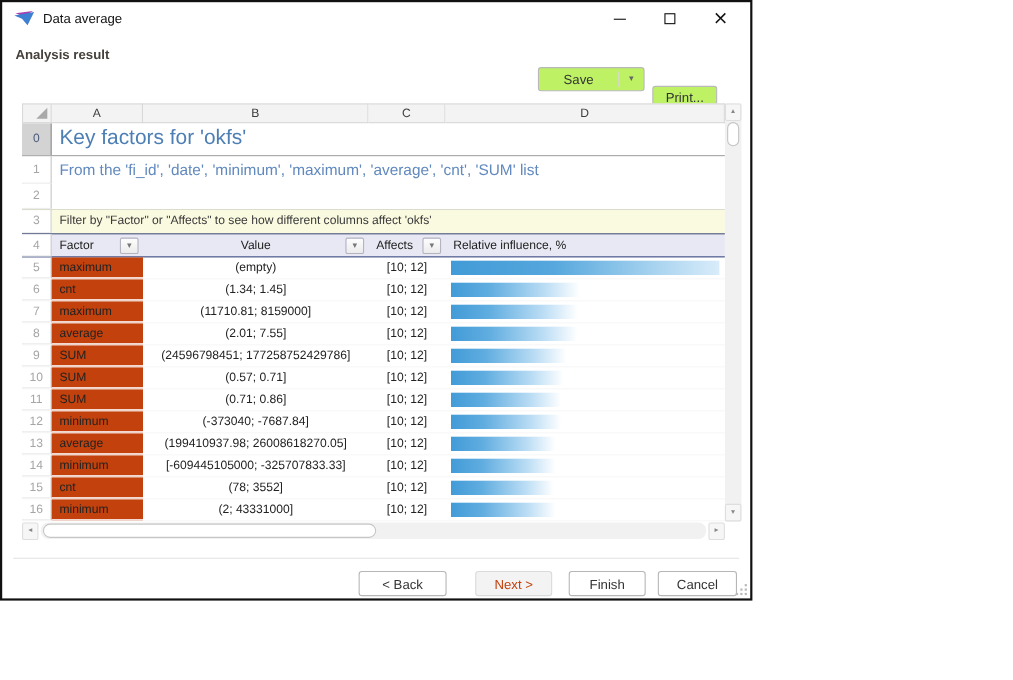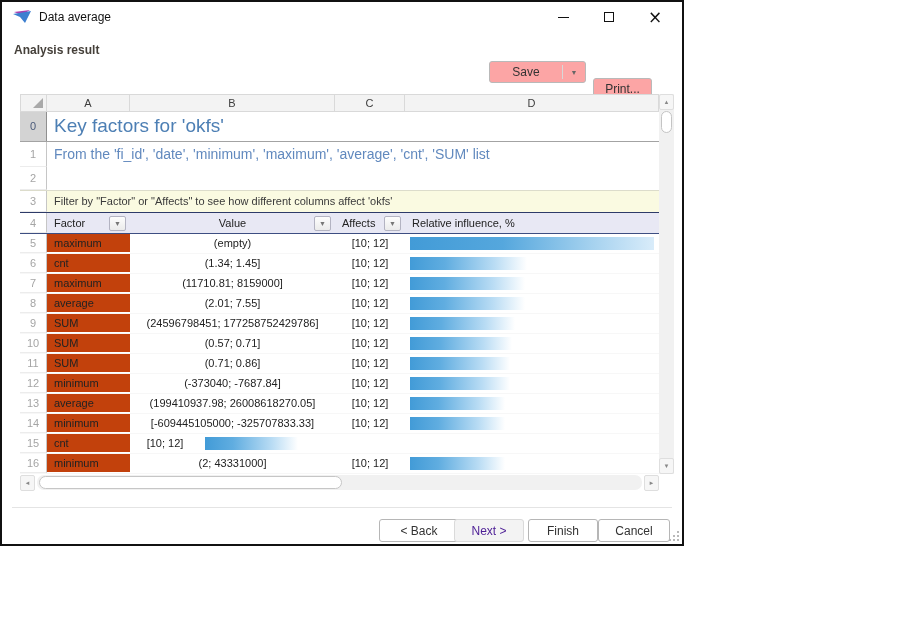--- a/index.html
+++ b/index.html
@@ -15,21 +15,21 @@
   .title-text { margin-left:7px; font-size:12px; color:#111; }
   .win-btns { position:absolute; right:4px; top:0; height:30px; display:flex; }
   .win-btn { width:46px; height:30px; display:flex; align-items:center; justify-content:center; cursor:default; }
   .glyph-min { width:11px; height:0; border-top:1px solid #111; }
   .glyph-max { width:10px; height:10px; border:1px solid #111; }
   .glyph-close { font-size:17px; color:#111; line-height:1; font-family:"DejaVu Sans",sans-serif; }
 
   .section-title { position:absolute; left:12px; top:41px; font-size:12px; font-weight:bold; color:#45403a; }
 
   
-  .btn { background:#fca5a5; border:1px solid #b9b9b9; border-radius:3px; font-size:12px; color:#333;
+  .btn { background:#bef264; border:1px solid #b9b9b9; border-radius:3px; font-size:12px; color:#333;
          display:flex; align-items:center; justify-content:center; }
   .save-btn { position:absolute; left:487px; top:59px; width:97px; height:22px; padding:0; }
   .save-label { flex:1; text-align:center; }
   .save-sep { width:1px; height:14px; background:#d8d8d8; }
   .save-arrow { width:22px; text-align:center; font-size:8px; color:#666; }
   .print-btn { position:absolute; left:591px; top:76px; width:59px; height:22px; }
 
   
   .grid { position:absolute; left:18px; top:92px; width:654px; font-size:11px; color:#222; }
   .grid-top { display:flex; }
@@ -94,25 +94,25 @@
   
   .hscroll { display:flex; width:639px; height:17px; align-items:center; }
   .hs-left { flex:none; }
   .hs-track { flex:1; height:15px; background:#f1f1f1; border-radius:7px; position:relative; margin:0 2px; }
   .hs-thumb { position:absolute; left:2px; top:1px; width:303px; height:13px;
               background:#fff; border:1px solid #c6c6c6; border-radius:7px; }
   .hs-right { flex:none; }
 
   .footer-sep { position:absolute; left:10px; top:505px; width:660px; height:0; border-top:1px solid #e4e4e4; }
 
-  .footer { position:absolute; right:12px; top:517px; display:flex; }
+  .footer { position:absolute; right:12px; top:517px; display:flex; gap:11px; }
   .f-btn { height:23px; background:#fff; border:1px solid #b6b6b6; border-radius:3px;
            font-size:12px; color:#333; display:flex; align-items:center; justify-content:center; }
   .btn-back { width:80px; margin-right:-5px; }
-  .btn-next { width:70px; color:#4c1d95; background:#f3f3f3; border-color:#dadada; margin-right:4px; }
+  .btn-next { width:70px; color:#c2410c; background:#f3f3f3; border-color:#dadada; margin-right:4px;margin-left:20px; }
   .btn-finish { width:70px; }
   .btn-cancel { width:72px; }
 
   .resize-grip { position:absolute; right:3px; bottom:3px; width:10px; height:10px; }
   .resize-grip i { position:absolute; width:2px; height:2px; background:#b9b9b9; }
 </style>
 </head>
 <body>
 
 <div id="screen">
@@ -298,20 +298,21 @@
               <div class="c-c">[10; 12]</div>
               <div class="c-d">
                   <div class="bar-track">
                     <div class="bar" style="width: 39%;"></div>
                   </div>
                 </div>
             </div>
             <div class="row data-row">
               <div class="rn">15</div>
               <div class="c-a">cnt</div>
+              <div class="c-b">(78; 3552]</div>
               <div class="c-c">[10; 12]</div>
               <div class="c-d">
                   <div class="bar-track">
                     <div class="bar" style="width: 38%;"></div>
                   </div>
                 </div>
             </div>
             <div class="row data-row">
               <div class="rn">16</div>
               <div class="c-a">minimum</div>

